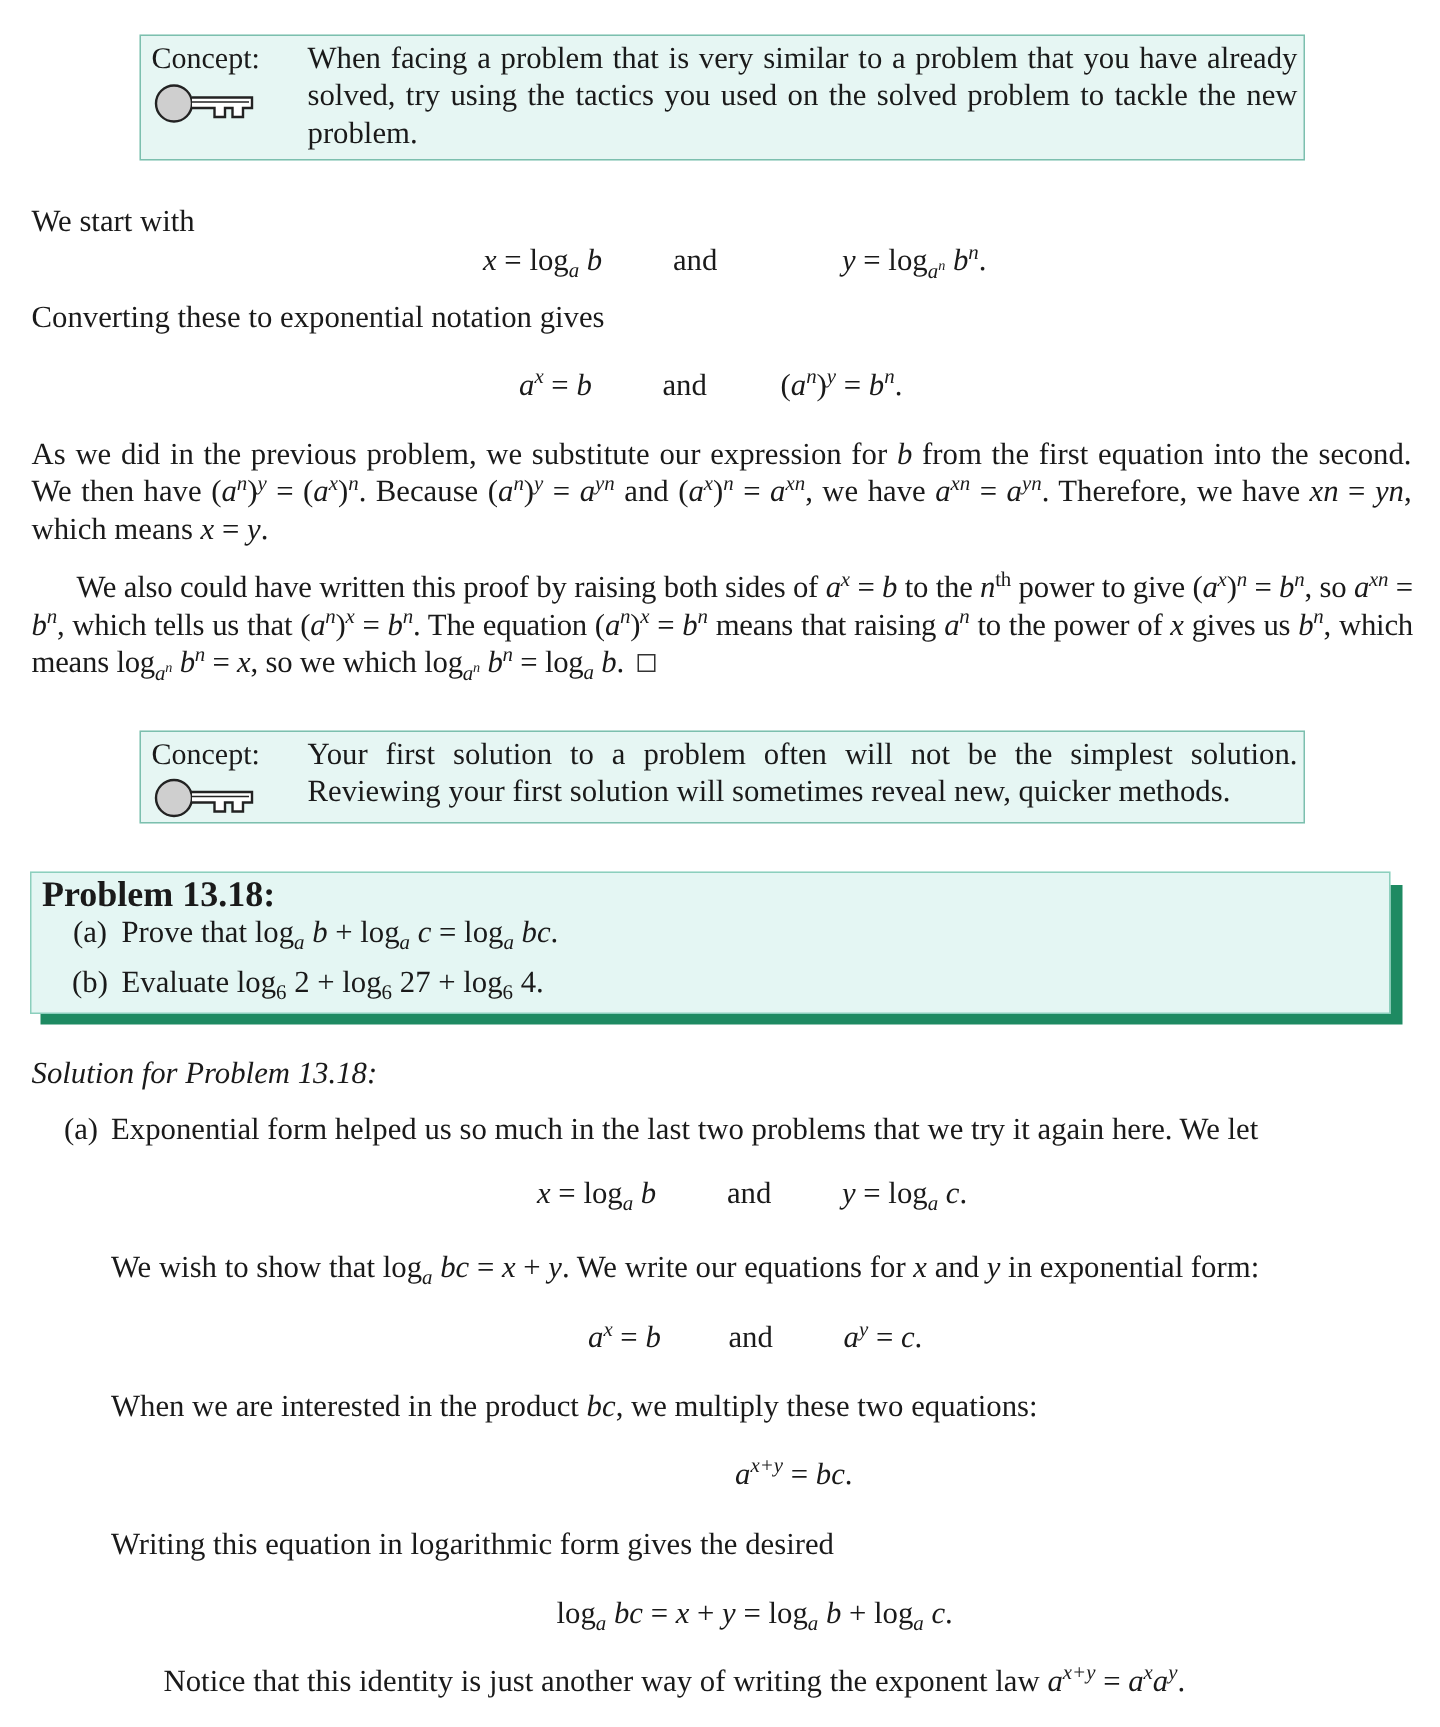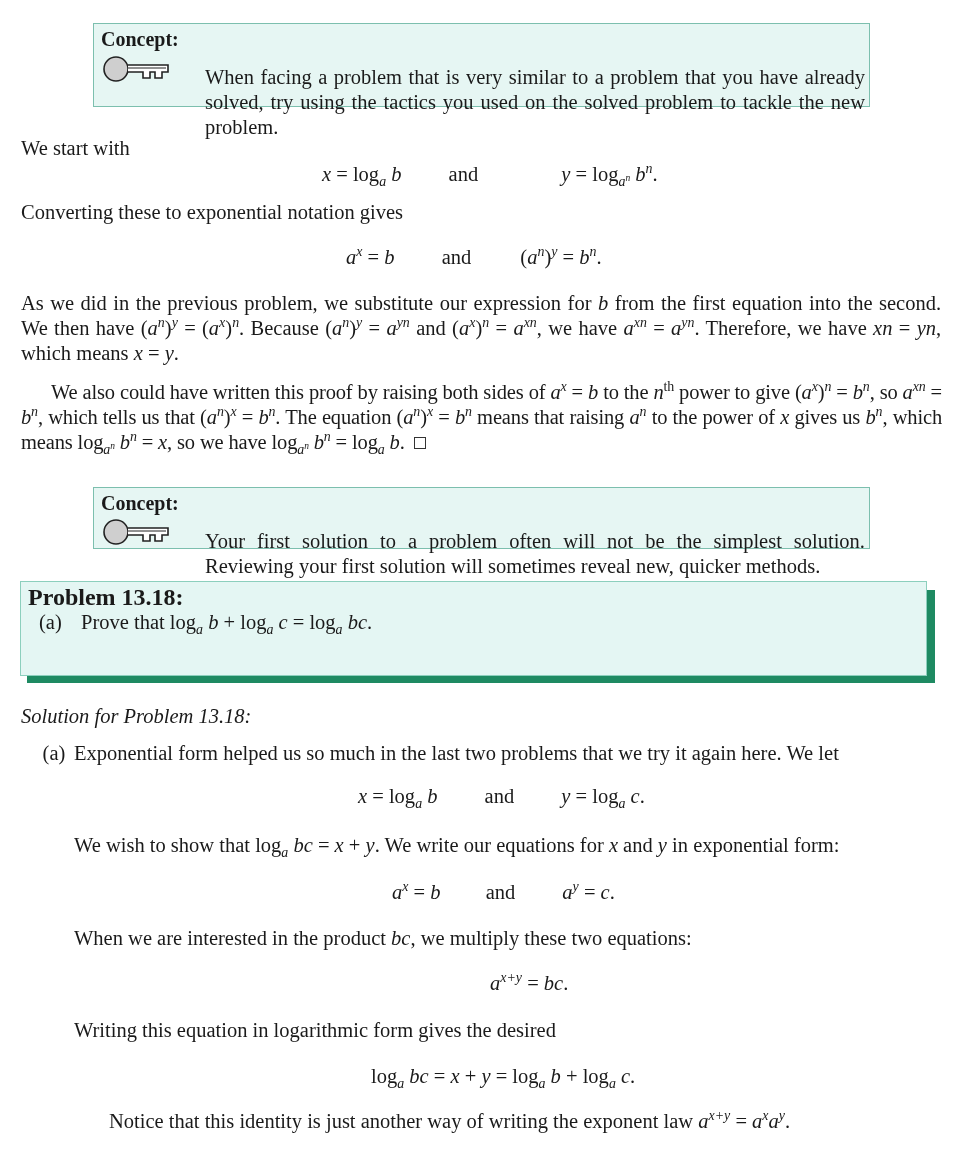--- a/index.html
+++ b/index.html
@@ -11,38 +11,38 @@
   i, .m { font-style: italic; }
   sub { font-size: 0.68em; line-height: 0; vertical-align: -0.35em; }
   sup { font-size: 0.68em; line-height: 0; vertical-align: 0.55em; }
   .abs { position: absolute; }
 
   .concept {
     position: absolute; background: #e6f6f3; border: 1.5px solid #7cbfae;
     box-sizing: border-box;
   }
   .concept .label {
-    position: absolute; left: 7px; top: 3px; font-weight: bold; font-size: 20px;
+    position: absolute; left: 7px; top: 3px; font-weight: normal; font-size: 20px;
   }
   .concept .key { position: absolute; left: 8px; }
   .concept .text {
     position: absolute; left: 111px; right: 4px; top: 3px;
-    text-align: justify; text-align-last: left; margin-top: 38px;
+    text-align: justify; text-align-last: left;
   }
 
   .problem-shadow {
     position: absolute; left: 27px; top: 590px; width: 908px; height: 93px;
     background: #1e8a62;
   }
   .problem {
     position: absolute; left: 20px; top: 581px; width: 907px; height: 95px;
     background: #e4f6f3; border: 1px solid #8ccfbd; box-sizing: border-box;
   }
   .problem .title { position: absolute; left: 7px; top: 3px; font-weight: bold; font-size: 24px; }
-  .problem .row { position: absolute; left: 18px; }
+  .problem .row { position: absolute; left: 18px; text-align: center; }
   .problem .row .lbl { display: inline-block; width: 42px; }
 
   .para { position: absolute; text-align: justify; text-align-last: left; }
   .eq { position: absolute; white-space: nowrap; }
   .and { font-style: normal; }
   .qed {
     display: inline-block; width: 10px; height: 10px; border: 1px solid #333;
     vertical-align: 0px; margin-left: 4px;
   }
 </style>
@@ -82,21 +82,21 @@
   <span>second. We then have</span> (<i>a<sup>n</sup></i>)<sup><i>y</i></sup> = (<i>a<sup>x</sup></i>)<sup><i>n</i></sup><span>. Because</span>
   (<i>a<sup>n</sup></i>)<sup><i>y</i></sup> = <i>a<sup>yn</sup></i> <span>and</span> (<i>a<sup>x</sup></i>)<sup><i>n</i></sup> = <i>a<sup>xn</sup></i><span>, we have</span>
   <i>a<sup>xn</sup></i> = <i>a<sup>yn</sup></i><span>. Therefore, we</span>
   <span>have</span> <i>xn</i> = <i>yn</i><span>, which means</span> <i>x</i> = <i>y</i>.
 </div>
 
 <div class="para" style="left:21px;top:380px;width:921px;letter-spacing:-0.15px;">
   <span style="display:inline-block;width:30px;"></span><span>We also could have written this proof by raising both sides of</span> <i>a<sup>x</sup></i> = <i>b</i> <span>to the</span> <i>n</i><sup>th</sup> <span>power to give</span> (<i>a<sup>x</sup></i>)<sup><i>n</i></sup> = <i>b<sup>n</sup></i>,
   <span>so</span> <i>a<sup>xn</sup></i> = <i>b<sup>n</sup></i><span>, which tells us that</span> (<i>a<sup>n</sup></i>)<sup><i>x</i></sup> = <i>b<sup>n</sup></i><span>. The equation</span>
   (<i>a<sup>n</sup></i>)<sup><i>x</i></sup> = <i>b<sup>n</sup></i> <span>means that raising</span> <i>a<sup>n</sup></i> <span>to the power of</span> <i>x</i>
-  <span>gives us</span> <i>b<sup>n</sup></i><span>, which means</span> log<sub><i>a<sup>n</sup></i></sub> <i>b<sup>n</sup></i> = <i>x</i><span>, so we have</span>
+  <span>gives us</span> <i>b<sup>n</sup></i><span>, which means</span> log<sub><i>a<sup>n</sup></i></sub> <i>b<sup>n</sup></i> = <i>x</i><span>, so we which</span>
   log<sub><i>a<sup>n</sup></i></sub> <i>b<sup>n</sup></i> = log<sub><i>a</i></sub> <i>b</i>. <span class="qed"></span>
 </div>
 
 <div class="concept" style="left:93px;top:487px;width:777px;height:62px;">
   <div class="label">Concept:</div>
   <div class="key" style="top:29px;">
     <svg width="68" height="30" viewBox="0 0 68 30">
       <circle cx="14" cy="15" r="12" fill="#cfcfcf" stroke="#222" stroke-width="1.6"></circle>
       <path d="M26 11 H66 V18 H60 V24 H53 V18 H48 V24 H41 V18 H26" fill="#fff" stroke="#222" stroke-width="1.6"></path>
       <line x1="26" y1="14" x2="64" y2="14" stroke="#222" stroke-width="1"></line>
@@ -104,20 +104,24 @@
   </div>
   <div class="text">Your first solution to a problem often will not be the simplest solution. Reviewing your first solution will sometimes reveal new, quicker methods.</div>
 </div>
 
 <div class="problem-shadow"></div>
 <div class="problem">
   <div class="title">Problem 13.18:</div>
   <div class="row" style="top:28px;">
     <span class="lbl">(a)</span><span>Prove that</span>
     log<sub><i>a</i></sub> <i>b</i> + log<sub><i>a</i></sub> <i>c</i> = log<sub><i>a</i></sub> <i>bc</i>.
+  </div>
+  <div class="row" style="top:61px;">
+    <span class="lbl">(b)</span><span>Evaluate</span>
+    log<sub>6</sub> 2 + log<sub>6</sub> 27 + log<sub>6</sub> 4.
   </div>
 </div>
 
 <div class="abs" style="left:21px;top:704px;font-style:italic;">Solution for Problem 13.18:</div>
 
 <div class="abs" style="left:34px;top:741px;text-align:center;">
   <span style="display:inline-block;width:40px;">(a)</span><span>Exponential form helped us so much in the last two problems that we try it again here. We let</span>
 </div>
 
 <div class="eq" style="left:358px;top:784px;">

